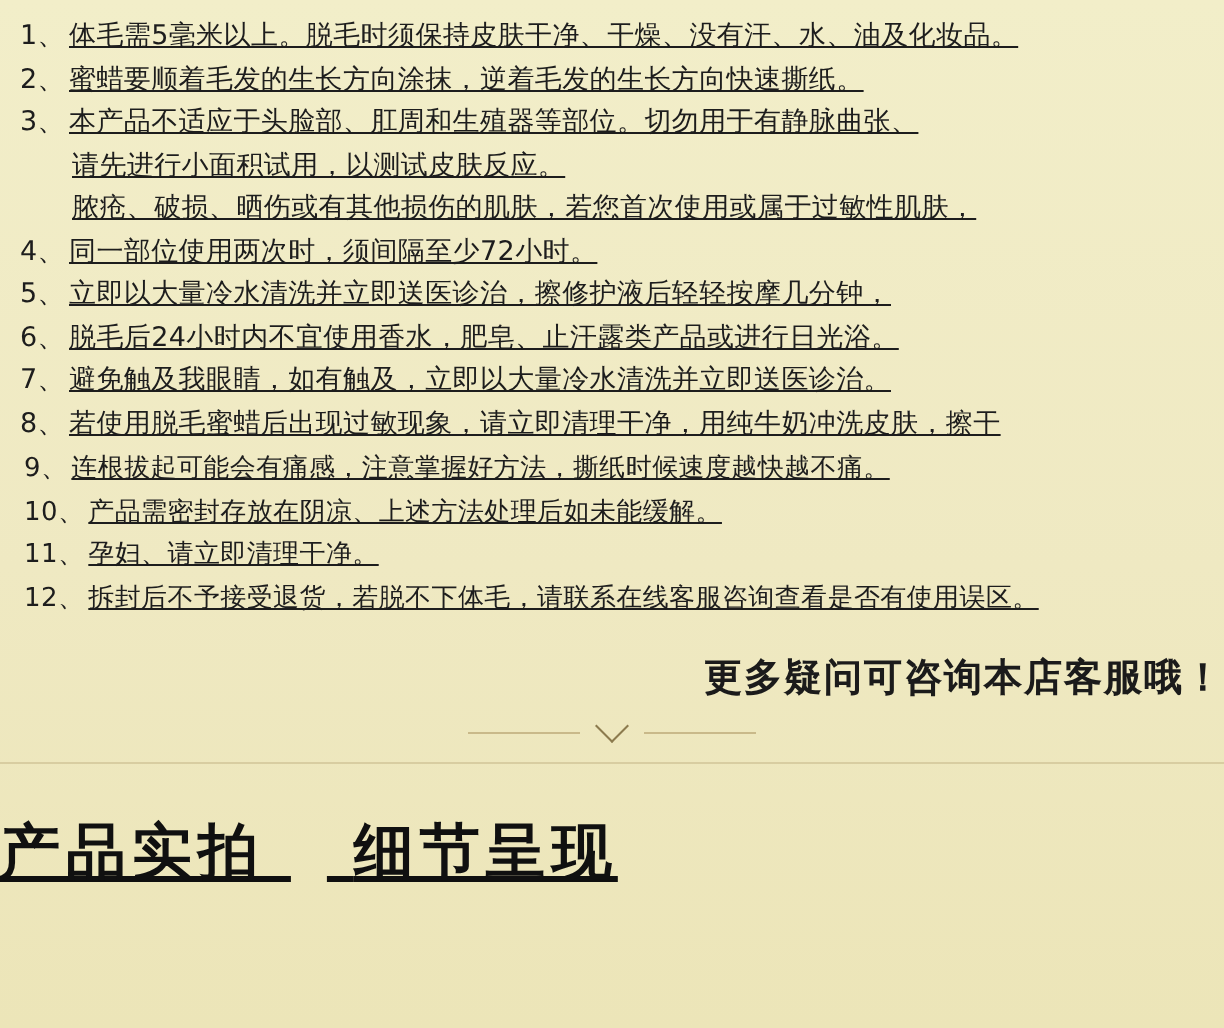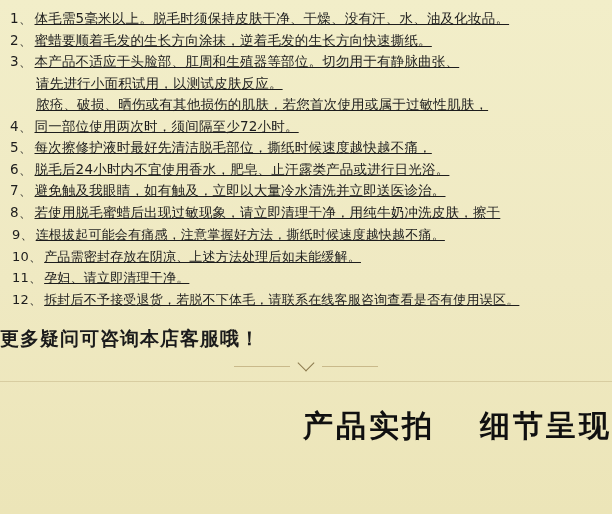--- a/index.html
+++ b/index.html
@@ -42,21 +42,21 @@
     flex: 1 1 auto;
     text-decoration: underline;
   }
   .indent-1 { padding-left: 2px; }
   .indent-2 { padding-left: 12px; }
   .notice-item.small {
     font-size: 13px;
   }
   .cta {
     margin-top: 16px;
-    text-align: left;
+    text-align: right;
     position: relative;
   }
   .cta-text {
     font-size: 19px;
     font-weight: bold;
     color: #1b1b1b;
     letter-spacing: 1px;
   }
   .cta-arrow {
     margin-top: 12px;
@@ -77,25 +77,26 @@
     transform: rotate(45deg);
     margin: -7px 10px 0 10px;
   }
   .divider-band {
     margin-top: 12px;
     height: 1px;
     background: #d8cda1;
   }
   .footer-title {
     margin-top: 24px;
-    text-align: right;
+    text-align: left;
     font-size: 30px;
     font-weight: bold;
     color: #101010;
     letter-spacing: 3px;
+    text-decoration: underline;
   }
   .footer-title .gap {
     display: inline-block;
     width: 18px;
   }
 </style>
 </head>
 <body>
 
 <div class="page">
@@ -127,21 +128,21 @@
       <span class="notice-text indent-2">脓疮、破损、晒伤或有其他损伤的肌肤，若您首次使用或属于过敏性肌肤，</span>
     </div>
 
     <div class="notice-item">
       <span class="notice-num">4、</span>
       <span class="notice-text">同一部位使用两次时，须间隔至少72小时。</span>
     </div>
 
     <div class="notice-item">
       <span class="notice-num">5、</span>
-      <span class="notice-text">每次擦修护液时最好先清洁脱毛部位，撕纸时候速度越快越不痛，</span>
+      <span class="notice-text">立即以大量冷水清洗并立即送医诊治，擦修护液后轻轻按摩几分钟，</span>
     </div>
 
 
     <div class="notice-item">
       <span class="notice-num">6、</span>
       <span class="notice-text">脱毛后24小时内不宜使用香水，肥皂、止汗露类产品或进行日光浴。</span>
     </div>
 
     <div class="notice-item">
       <span class="notice-num">7、</span>

